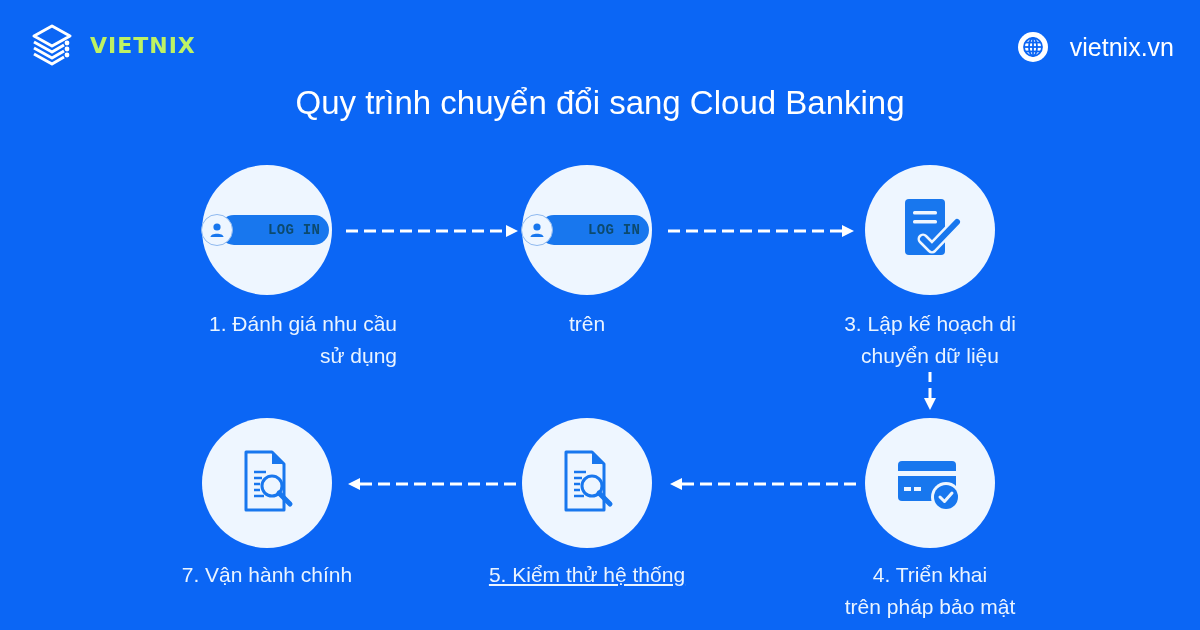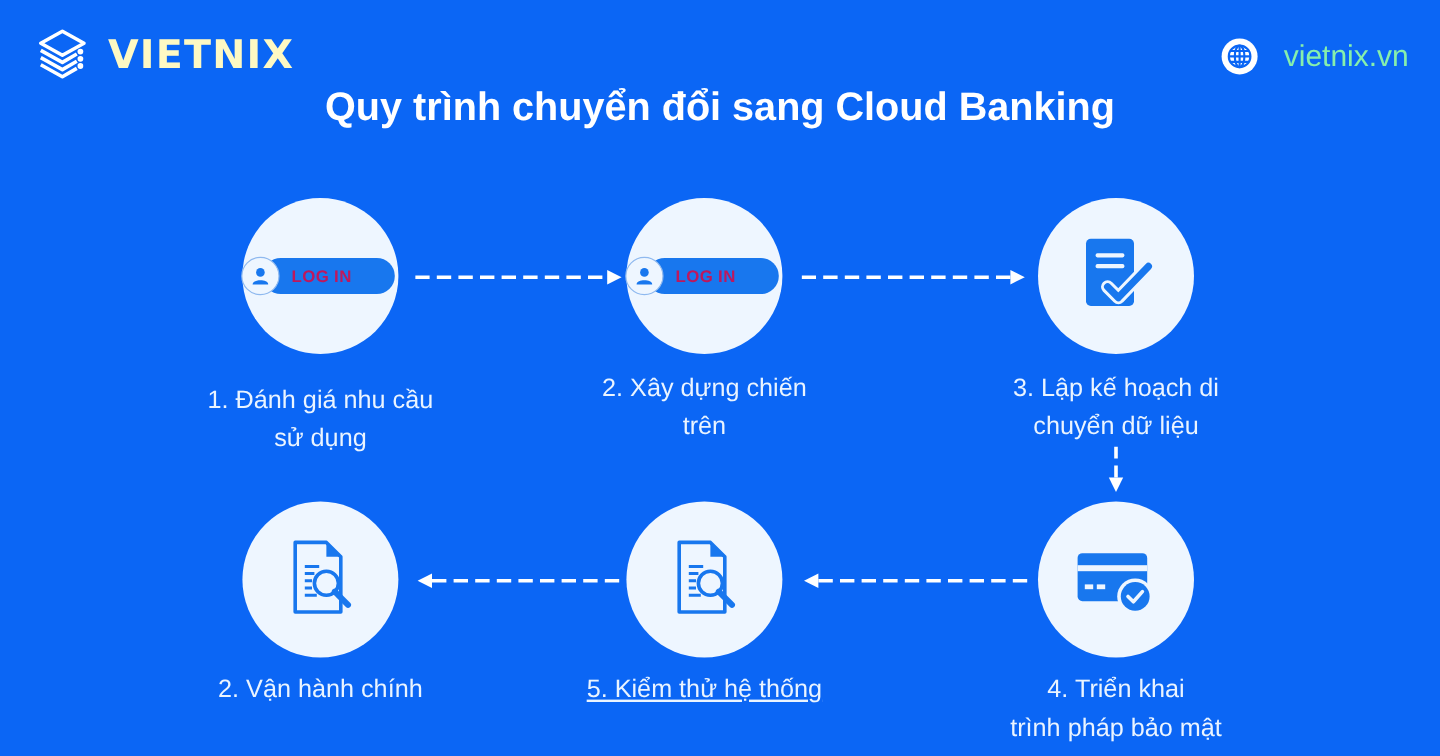--- a/index.html
+++ b/index.html
@@ -4,32 +4,32 @@
 <style>
   html, body { margin:0; padding:0; }
   body {
     width:1200px; height:630px; overflow:hidden;
     background:#0b66f5;
     font-family:"Liberation Sans", "DejaVu Sans", sans-serif;
     color:#eaf4ff;
     position:relative;
   }
   .logo { position:absolute; left:30px; top:22px; display:flex; align-items:center; gap:8px; }
-  .logo .word { font-family:"DejaVu Sans", sans-serif; font-size:33px; font-weight:bold; letter-spacing:1px; color:#fef9c3; }
+  .logo .word { font-family:"DejaVu Sans", sans-serif; font-size:22px; font-weight:bold; letter-spacing:1px; color:#bef264; }
   .site { position:absolute; right:26px; top:32px; display:flex; align-items:center; gap:22px; }
   .site .globe { width:30px; height:30px; border-radius:50%; background:#ffffff; display:flex; align-items:center; justify-content:center; }
-  .site .url { font-size:25px; color:#86efac; }
-  .title { position:absolute; left:0; right:0; top:70px; text-align:center; font-size:33px; font-weight:bold; color:#ffffff; }
+  .site .url { font-size:25px; color:#ffffff; }
+  .title { position:absolute; left:0; right:0; top:84px; text-align:center; font-size:33px; font-weight:normal; color:#ffffff; }
   .node { position:absolute; width:130px; height:130px; border-radius:50%; background:#eef6ff; display:flex; align-items:center; justify-content:center; }
   .label { position:absolute; width:260px; text-align:center; font-size:21px; line-height:32px; color:#eaf4ff; }
   .arrow { position:absolute; }
   .login { display:flex; align-items:center; position:relative; width:124px; height:30px; }
   .login .pill { position:absolute; left:14px; right:0; top:0; bottom:0; background:#1877ee; border-radius:15px; }
   .login .avatar { position:relative; z-index:2; width:30px; height:30px; border-radius:50%; background:#eef6ff; border:1px solid #8fb9ef; display:flex; align-items:center; justify-content:center; margin-left:-4px; }
-  .login .txt { position:relative; z-index:2; color:#be185d; font-weight:bold; font-size:14px; margin-left:10px; letter-spacing:0.3px; }
+  .login .txt { position:relative; z-index:2; color:#0c4a6e; font-weight:bold; font-size:14px; margin-left:35px; letter-spacing:0.3px;font-family:Liberation Mono, monospace; }
 </style>
 </head>
 <body>
 
 <div class="logo">
   <svg width="52" height="46" viewBox="0 0 52 46">
     <g fill="none" stroke="#fff" stroke-width="3" stroke-linejoin="round">
       <path d="M4 14 L22 4 L40 14 L22 24 Z"></path>
       <path d="M4 20 L22 30 L34 23"></path>
       <path d="M4 26 L22 36 L34 29"></path>
@@ -131,41 +131,40 @@
         <line x1="22" y1="30" x2="30" y2="30"></line>
         <line x1="22" y1="36" x2="28" y2="36"></line>
         <line x1="22" y1="42" x2="28" y2="42"></line>
         <line x1="22" y1="48" x2="32" y2="48"></line>
       </g>
     <circle cx="40" cy="38" r="10" fill="#eef6ff" stroke="#1877ee" stroke-width="3"></circle>
     <line x1="47" y1="45" x2="58" y2="56" stroke="#1877ee" stroke-width="5" stroke-linecap="round"></line>
   </svg>
 </div>
 
-<div class="label" style="left:137px;top:318px;">
+<div class="label" style="left:137px;top:308px;text-align:right;">
   <div>1. Đánh giá nhu cầu</div>
     <div>sử dụng</div>
 </div>
 <div class="label" style="left:457px;top:308px;">
-  <div>2. Xây dựng chiến</div>
     <div>trên</div>
 </div>
 <div class="label" style="left:800px;top:308px;">
   <div>3. Lập kế hoạch di</div>
     <div>chuyển dữ liệu</div>
 </div>
 <div class="label" style="left:800px;top:559px;">
   <div>4. Triển khai</div>
-    <div>trình pháp bảo mật</div>
+    <div>trên pháp bảo mật</div>
 </div>
 <div class="label" style="left:457px;top:559px;text-decoration:underline;">
   <div>5. Kiểm thử hệ thống</div>
 </div>
 <div class="label" style="left:137px;top:559px;">
-  <div>2. Vận hành chính</div>
+  <div>7. Vận hành chính</div>
 </div>
 
 <svg class="arrow" style="left:346px;top:222px;" width="176" height="18">
   <line x1="0" y1="9" x2="160" y2="9" stroke="#fff" stroke-width="3" stroke-dasharray="12,6"></line>
   <path d="M160 3 L172 9 L160 15 Z" fill="#fff"></path>
 </svg>
 <svg class="arrow" style="left:668px;top:222px;" width="190" height="18">
   <line x1="0" y1="9" x2="174" y2="9" stroke="#fff" stroke-width="3" stroke-dasharray="12,6"></line>
   <path d="M174 3 L186 9 L174 15 Z" fill="#fff"></path>
 </svg>

